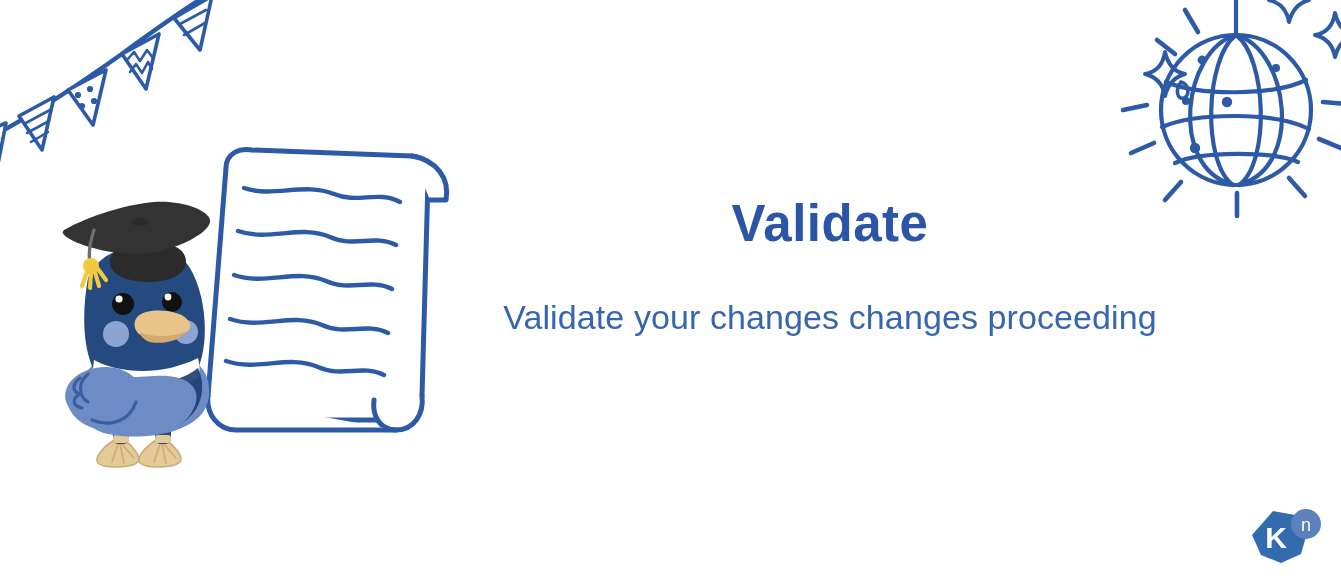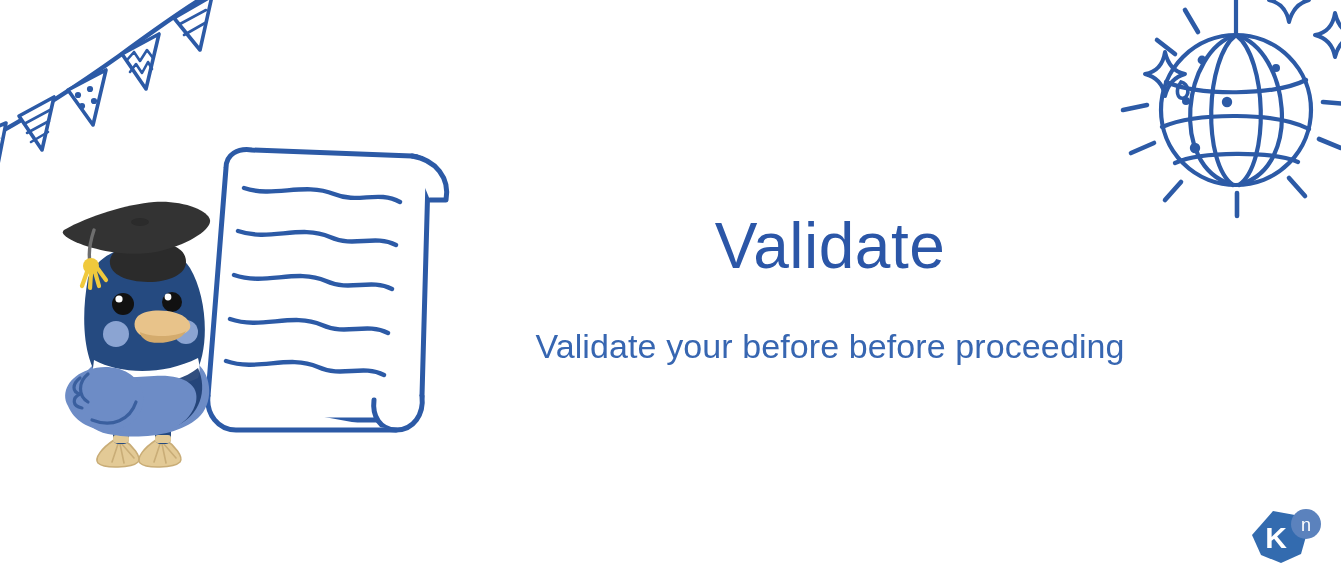--- a/index.html
+++ b/index.html
@@ -53,26 +53,26 @@
   
   .text-block {
     position: absolute;
     left: 330px;
     top: 198px;
     width: 1000px;
     text-align: center;
   }
   .page-title {
     font-family: "Liberation Sans", sans-serif;
-    font-size: 64px;
-    font-weight: 400;
+    font-size: 51px;
+    font-weight: 700;
     letter-spacing: 0.5px;
     line-height: 1.0;
     color: #2b56a7;
-    margin: 16px;
+    margin: 0;
     padding: 0;
   }
   .page-subtitle {
     font-family: "Liberation Sans", sans-serif;
     font-size: 34px;
     font-weight: 400;
     letter-spacing: 0.1px;
     line-height: 1.2;
     color: #36六6b1;
     color: #3766b1;
@@ -287,21 +287,21 @@
         <path d="M29 86 L 24 100"></path>
         <path d="M33 87 L 32 102"></path>
         <path d="M37 86 L 41 100"></path>
         <path d="M40 83 L 48 94"></path>
       </g>
     </g>
   </svg>
 
   <div class="text-block">
     <h1 class="page-title">Validate</h1>
-    <p class="page-subtitle">Validate your before before proceeding</p>
+    <p class="page-subtitle">Validate your changes changes proceeding</p>
   </div>
 
   <svg class="logo" viewBox="0 0 84 72">
 
     <path d="M30 8 L 52 12 L 64 30 L 58 51 L 38 60 L 18 52 L 9 32 Z" fill="#336baf"></path>
     <text x="33" y="45" font-family="'Liberation Sans', sans-serif" font-size="30" font-weight="bold" fill="#ffffff" text-anchor="middle">K</text>
 
     <circle cx="63" cy="21" r="15" fill="#5b82bd"></circle>
     <text x="63" y="28" font-family="'Liberation Sans', sans-serif" font-size="18" fill="#ffffff" text-anchor="middle">n</text>
   </svg>

